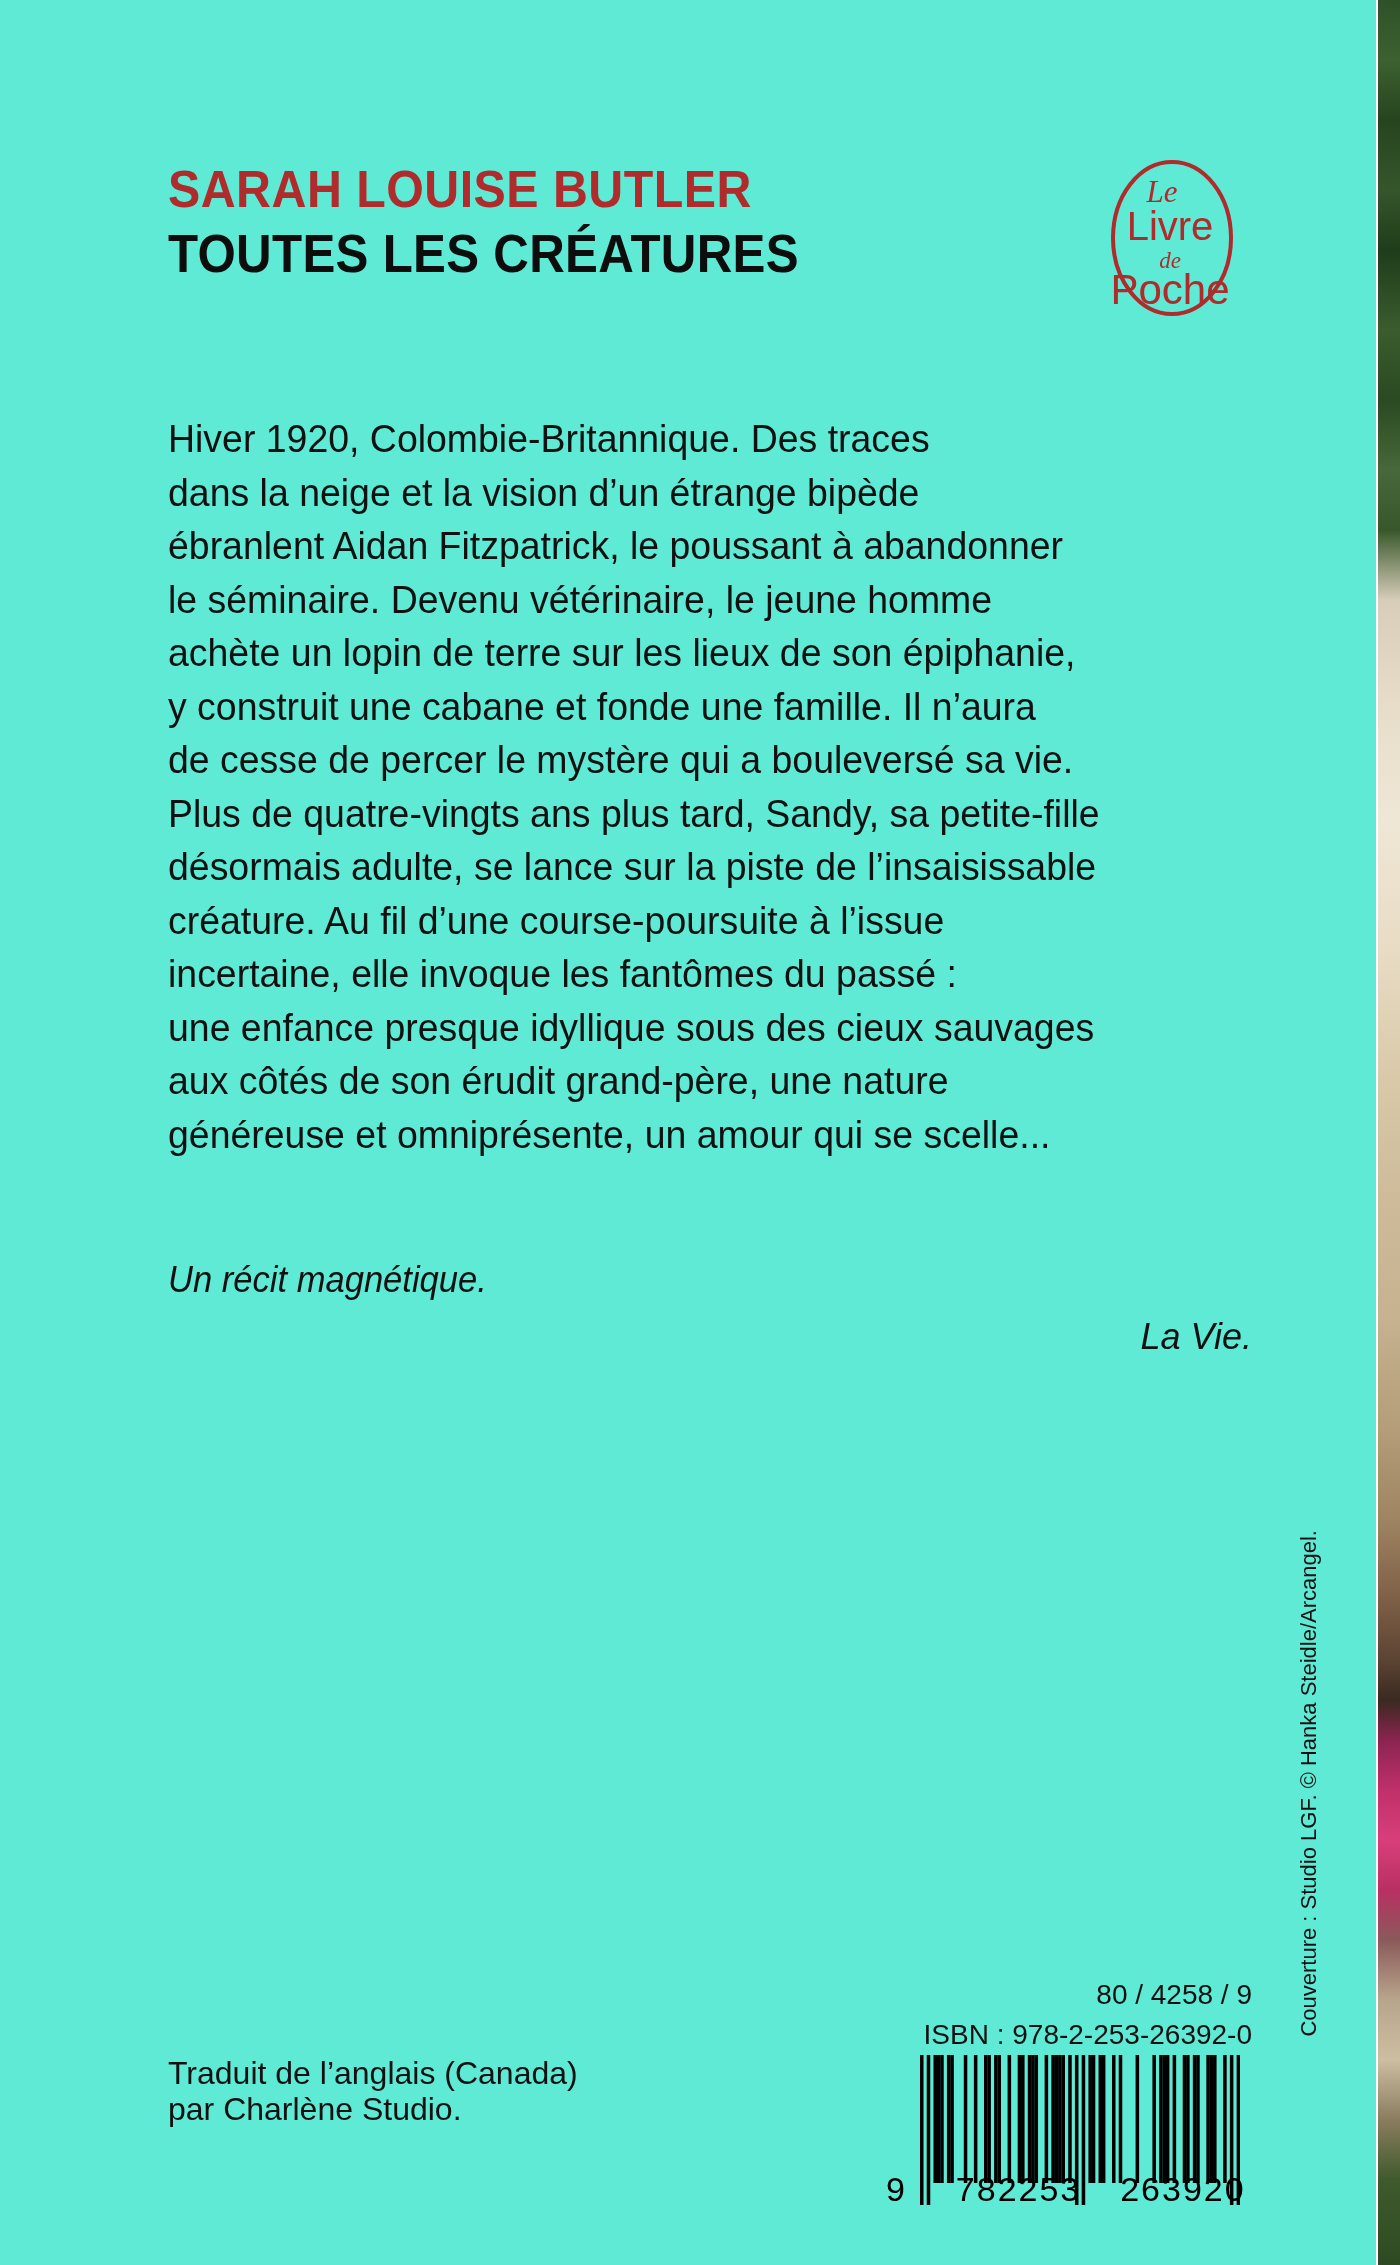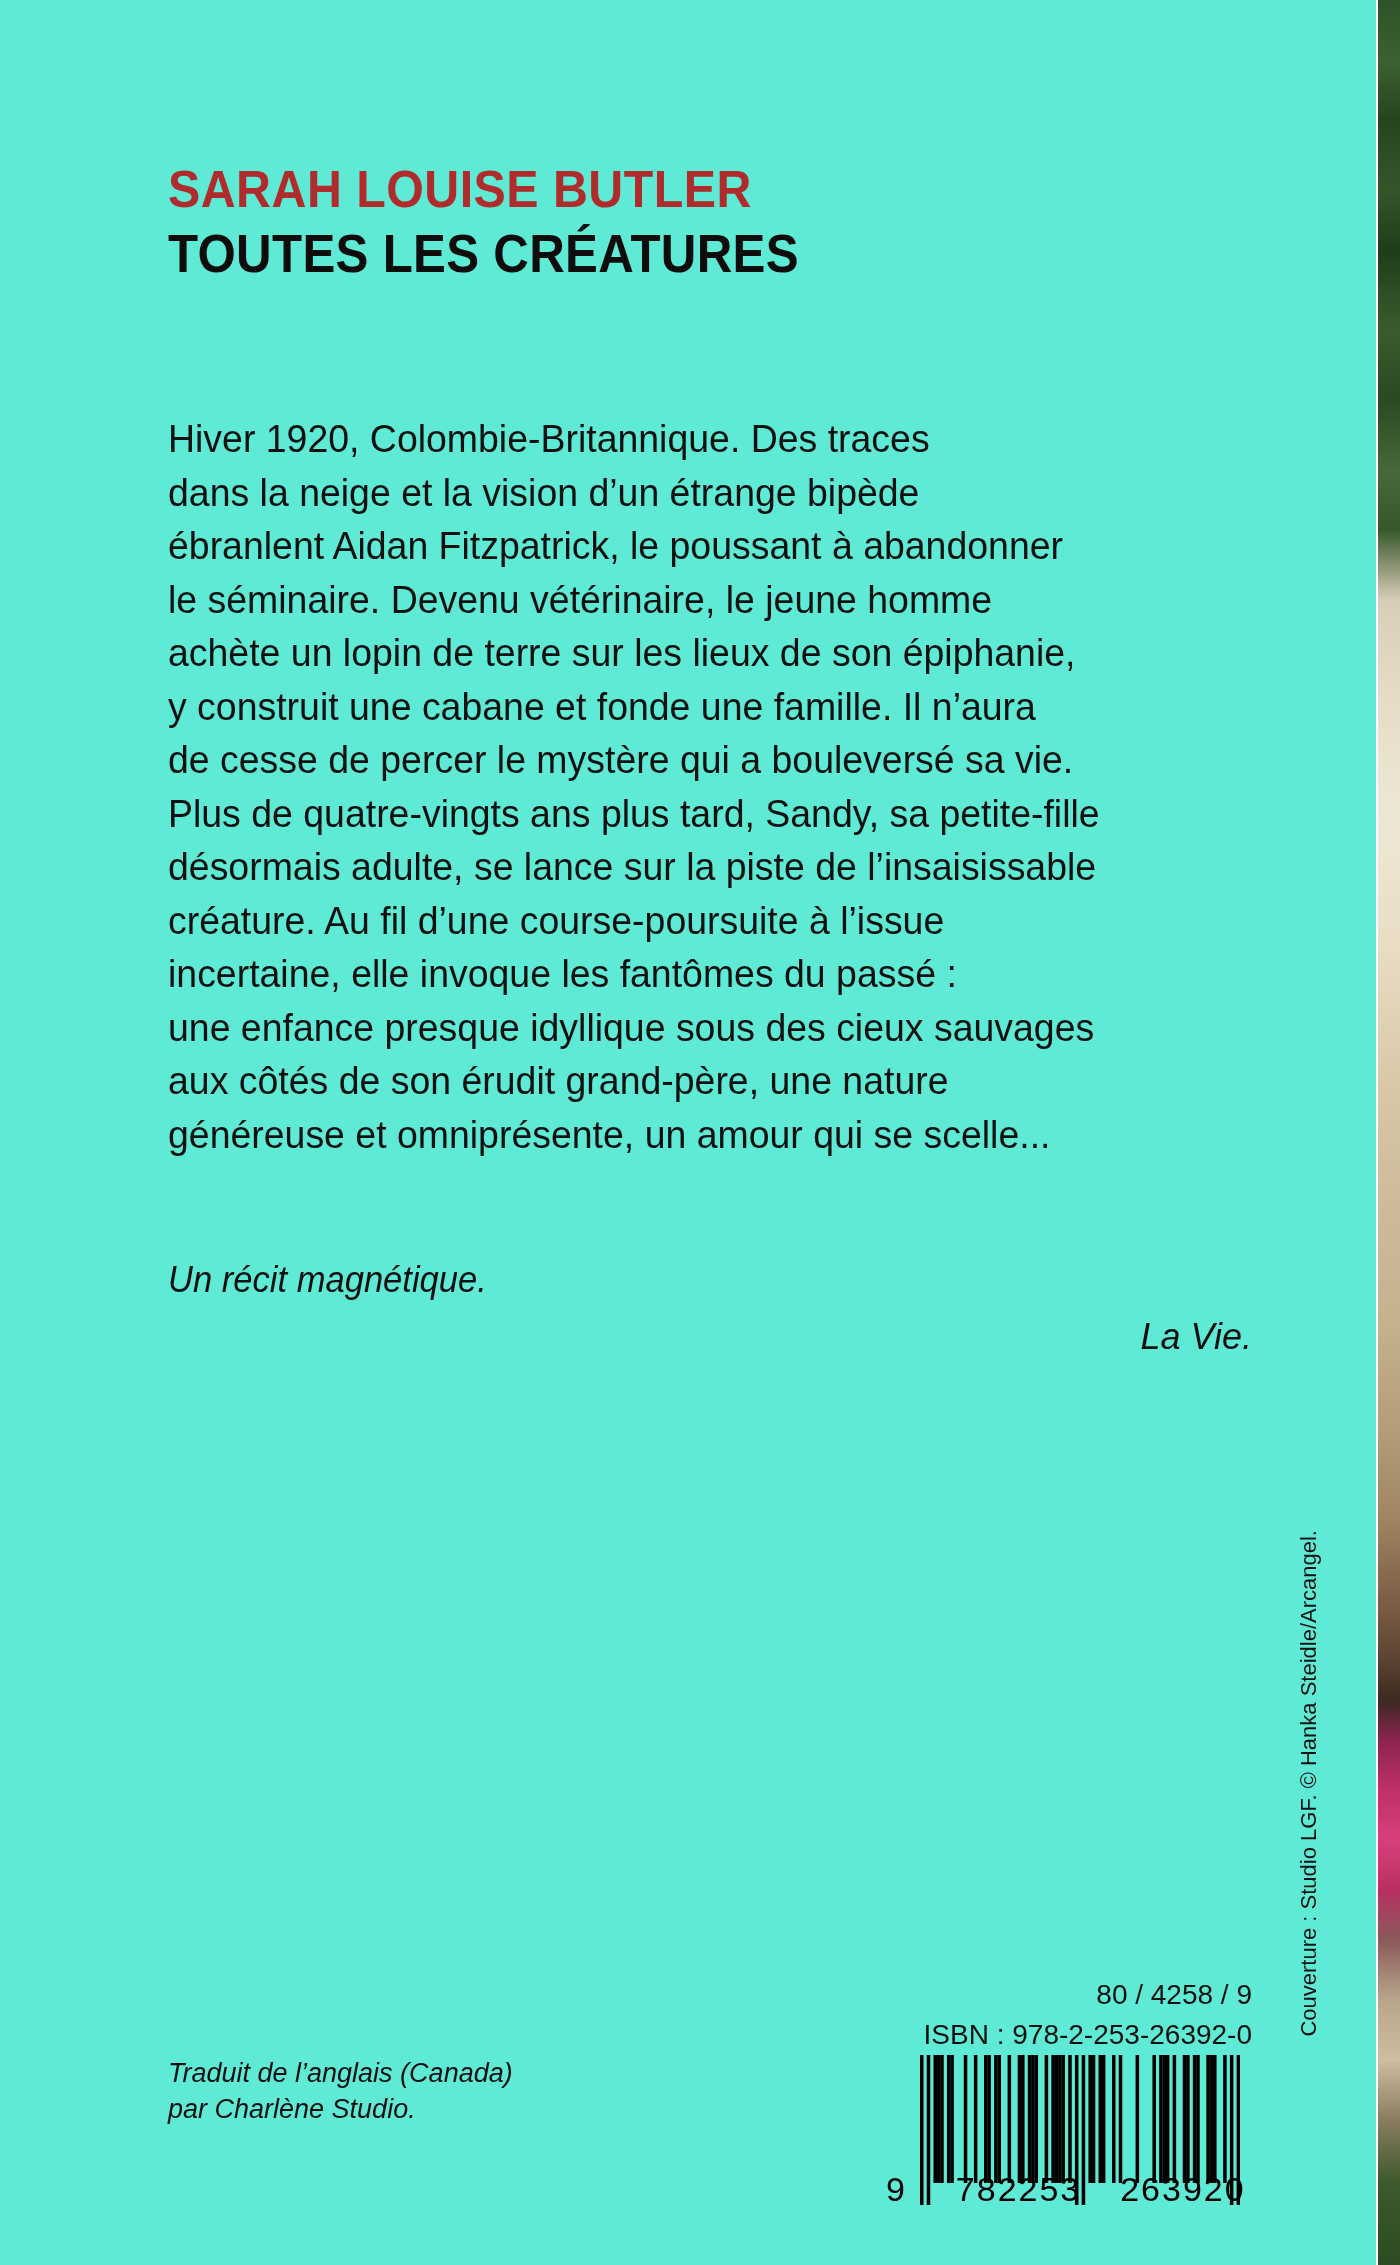--- a/index.html
+++ b/index.html
@@ -210,40 +210,48 @@
     color: #000000;
     white-space: nowrap;
   }
 
   
   .translator {
     position: absolute;
     left: 168px;
     top: 2055px;
     font-family: "Liberation Sans Narrow", "Liberation Sans", sans-serif;
-    font-size: 27px;
+    font-size: 32px;
     line-height: 36px;
     color: #111111;
-    font-style: italic;
   }
   .translator .ln { display: block; white-space: nowrap; }
 </style>
 </head>
 <body>
 
 <div class="page">
 
   <div class="cover-edge"></div>
   <div class="cover-edge-line"></div>
 
   <div class="header">
     <div class="author">SARAH LOUISE BUTLER</div>
     <div class="title">TOUTES LES CRÉATURES</div>
   </div>
 
+  <div class="logo">
+    <svg viewBox="0 0 128 160" width="128" height="160" aria-hidden="true">
+      <ellipse cx="64" cy="80" rx="59" ry="76" fill="none" stroke="#B02B2B" stroke-width="4"></ellipse>
+      <text x="54" y="44" font-family="Liberation Serif, serif" font-style="italic" font-size="31" fill="#B02B2B" text-anchor="middle">Le</text>
+      <text x="62" y="82" font-family="Liberation Sans, sans-serif" font-size="40" fill="#B02B2B" text-anchor="middle">Livre</text>
+      <text x="62" y="110" font-family="Liberation Serif, serif" font-style="italic" font-size="23" fill="#B02B2B" text-anchor="middle">de</text>
+      <text x="62" y="146" font-family="Liberation Sans, sans-serif" font-size="42" fill="#B02B2B" text-anchor="middle">Poche</text>
+    </svg>
+  </div>
 
   <div class="synopsis">
     <span class="ln">Hiver 1920, Colombie-Britannique. Des traces</span>
     <span class="ln">dans la neige et la vision d’un étrange bipède</span>
     <span class="ln">ébranlent Aidan Fitzpatrick, le poussant à abandonner</span>
     <span class="ln">le séminaire. Devenu vétérinaire, le jeune homme</span>
     <span class="ln">achète un lopin de terre sur les lieux de son épiphanie,</span>
     <span class="ln">y construit une cabane et fonde une famille. Il n’aura</span>
     <span class="ln">de cesse de percer le mystère qui a bouleversé sa vie.</span>
     <span class="ln">Plus de quatre-vingts ans plus tard, Sandy, sa petite-fille</span>

